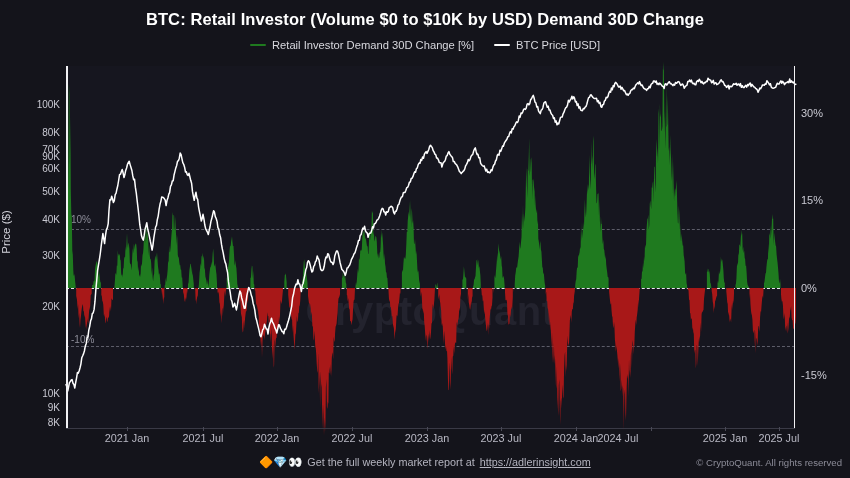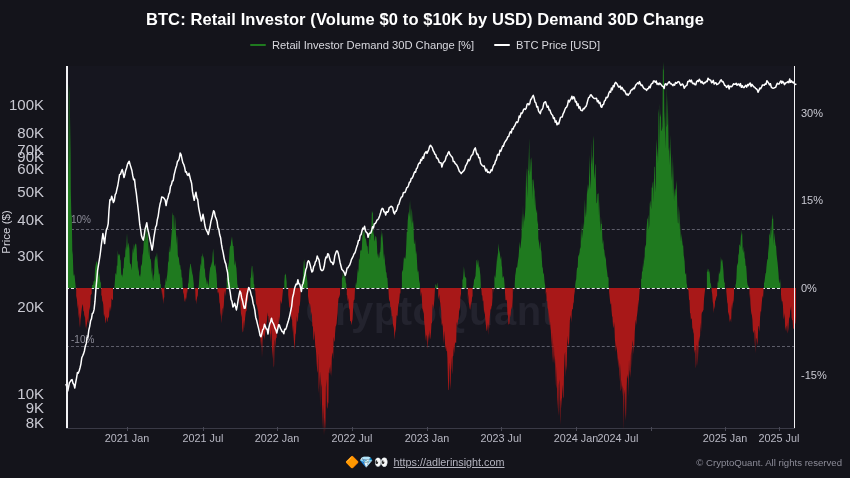--- a/index.html
+++ b/index.html
@@ -23,22 +23,22 @@
   .lg.off .dash{background:#6d6d78 !important;}
 
   
   .plot{position:absolute;left:66px;top:66px;width:729px;height:362px;
         background:#16161f;}
   .spine-l{position:absolute;left:66px;top:66px;width:1.6px;height:362px;background:#f2f2f5;}
   .spine-r{position:absolute;left:793.5px;top:66px;width:1.6px;height:362px;background:#f2f2f5;}
   .spine-b{position:absolute;left:66px;top:427.5px;width:729px;height:1px;background:#3a3a46;}
 
   
-  .ytick{position:absolute;right:16px;transform:translateY(-50%);
-         font-size:15px;color:#c9c9d2;text-align:center;white-space:nowrap;}
+  .ytick{position:absolute;right:0;transform:translateY(-50%);
+         font-size:10px;color:#c9c9d2;text-align:center;white-space:nowrap;}
   .ylabels{position:absolute;left:0;top:0;width:60px;height:478px;}
   .y2labels{position:absolute;left:801px;top:0;width:48px;height:478px;}
   .ytick2{position:absolute;left:0;transform:translateY(-50%);
           font-size:11px;color:#c9c9d2;text-align:left;white-space:nowrap;}
   .ylab-title{position:absolute;left:6px;top:232px;transform:translate(-50%,-50%) rotate(-90deg);
               transform-origin:center center;font-size:11.5px;color:#d2d2da;white-space:nowrap;}
   .xtick{position:absolute;top:432px;transform:translateX(-50%);
          font-size:10.8px;color:#b9b9c4;white-space:nowrap;}
   .xtickmark{position:absolute;top:427px;width:1px;height:4px;background:#4a4a57;}
 
@@ -149,18 +149,19 @@
       <div class="xtick" style="left: 618px;">2024 Jul</div>
       <div class="xtickmark" style="left: 725px;"></div>
       <div class="xtick" style="left: 725px;">2025 Jan</div>
       <div class="xtickmark" style="left: 779px;"></div>
       <div class="xtick" style="left: 779px;">2025 Jul</div>
     </div>
 
   <div class="footbar">
     <div class="foot-center">
       <span class="foot-emoji">🔶💎👀</span>
+      <span>Get the full weekly market report at</span>
       <a class="foot-link" href="#">https://adlerinsight.com</a>
     </div>
     <div class="foot-right">© CryptoQuant. All rights reserved</div>
   </div>
 
 </div>
 
 </body></html>

